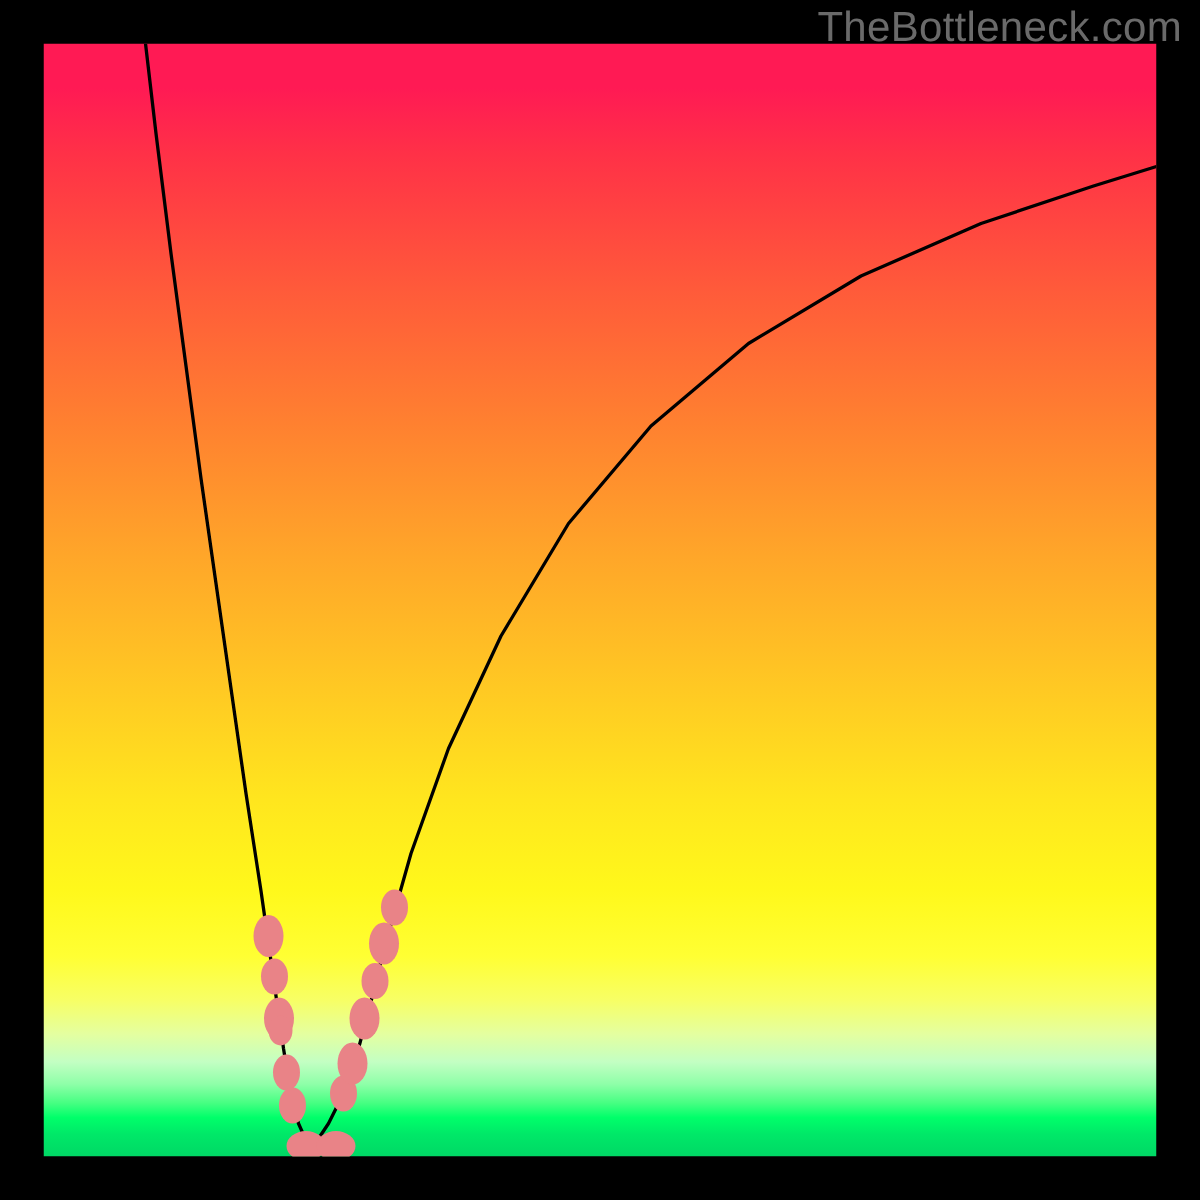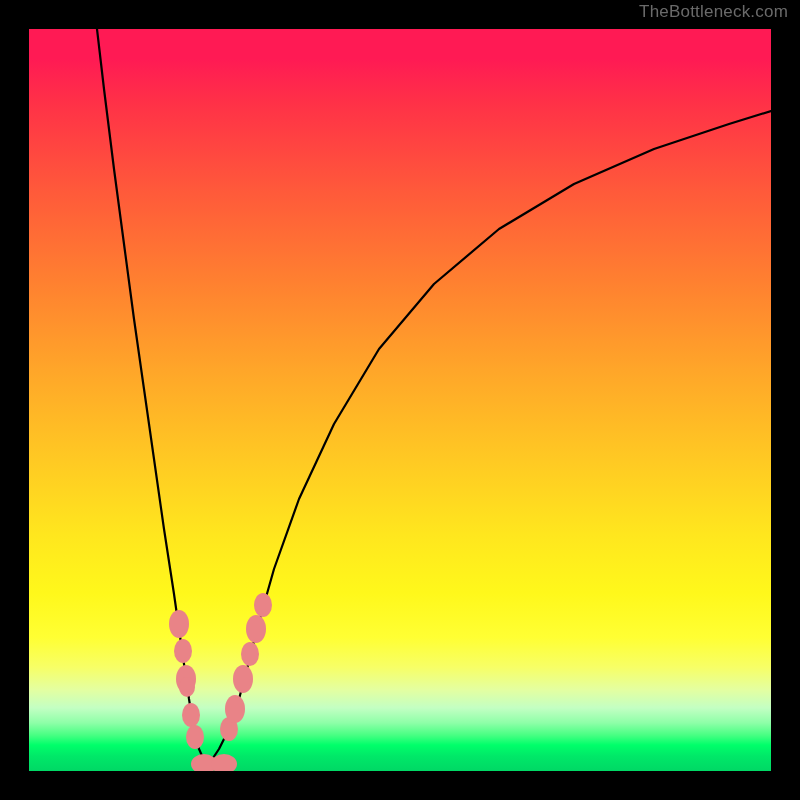--- a/index.html
+++ b/index.html
@@ -67,21 +67,21 @@
     position: absolute;
     border-radius: 50%;
     background: #e98387;
     transform: translate(-50%, -50%);
   }
   .watermark {
     position: absolute;
     top: 2px;
     right: 12px;
     color: #6a6a6a;
-    font-size: 17px;
+    font-size: 28px;
     font-weight: 500;
     letter-spacing: 0.2px;
     user-select: none;
   }
 </style>
 </head>
 <body>
 
 <div class="frame">
 

